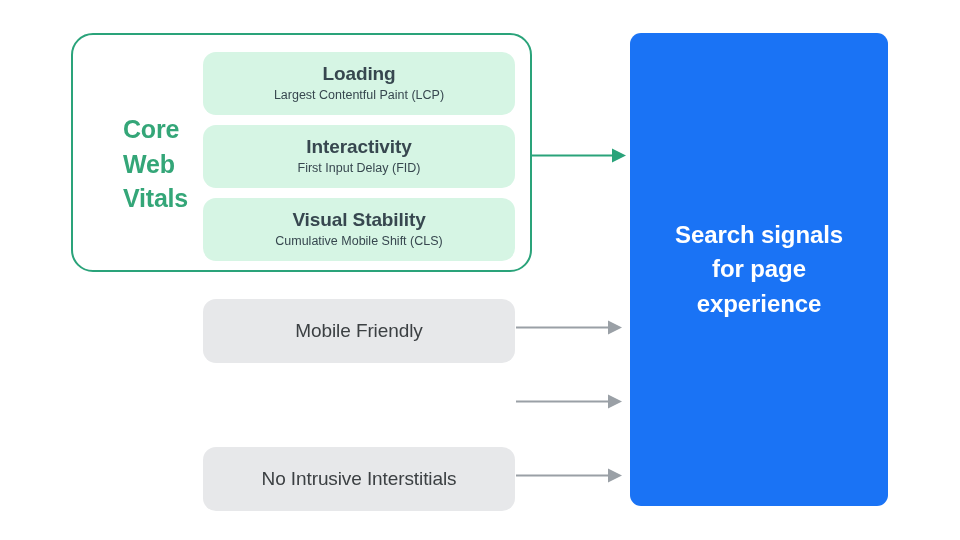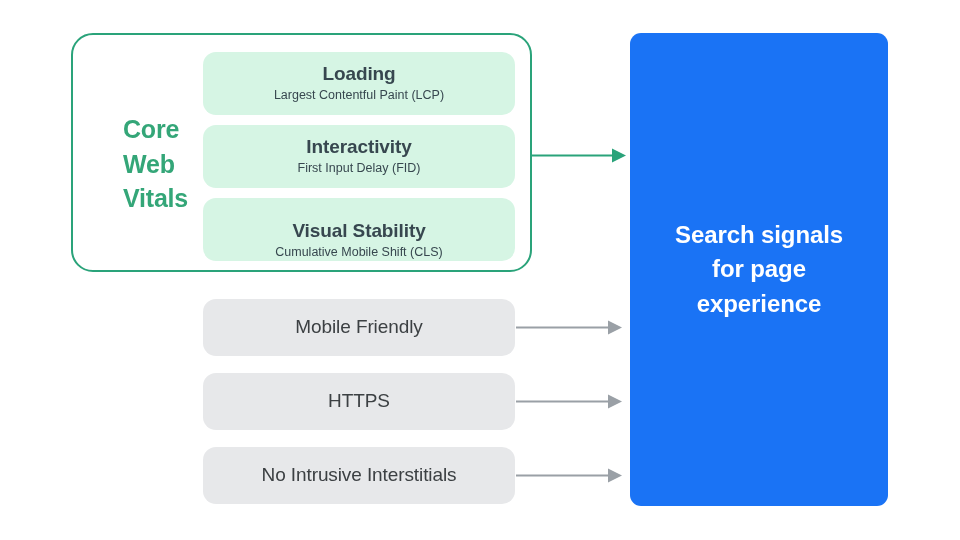--- a/index.html
+++ b/index.html
@@ -68,28 +68,28 @@
   }
   .pill-green .p-sub {
     color: #37474f;
     font-size: 12.5px;
     font-weight: normal;
     line-height: 1.4;
     margin-top: 2px;
   }
   #pill-loading      { top: 52px; }
   #pill-interactivity{ top: 125px; }
-  #pill-visual       { top: 198px; justify-content: flex-end; }
+  #pill-visual       { top: 198px; }
 
   
   .pill-gray {
     position: absolute;
     left: 203px;
     width: 312px;
-    height: 57px;
+    height: 64px;
     background: #e7e8ea;
     border-radius: 13px;
     display: flex;
     align-items: center;
     justify-content: center;
     box-sizing: border-box;
   }
   .pill-gray .p-title {
     color: #3c4043;
     font-size: 19px;
@@ -157,23 +157,20 @@
 
   <div class="pill-green" id="pill-visual">
     <div class="p-title">Visual Stability</div>
     <div class="p-sub">Cumulative Mobile Shift (CLS)</div>
   </div>
 
   <div class="pill-gray" id="pill-mobile">
     <div class="p-title">Mobile Friendly</div>
   </div>
 
-  <div class="pill-gray" id="pill-https">
-    <div class="p-title">HTTPS</div>
-  </div>
 
   <div class="pill-gray" id="pill-nointerstitials">
     <div class="p-title">No Intrusive Interstitials</div>
   </div>
 
   <div class="blue-panel">
     <div class="bp-text">Search signals
 for page
 experience</div>
   </div>

